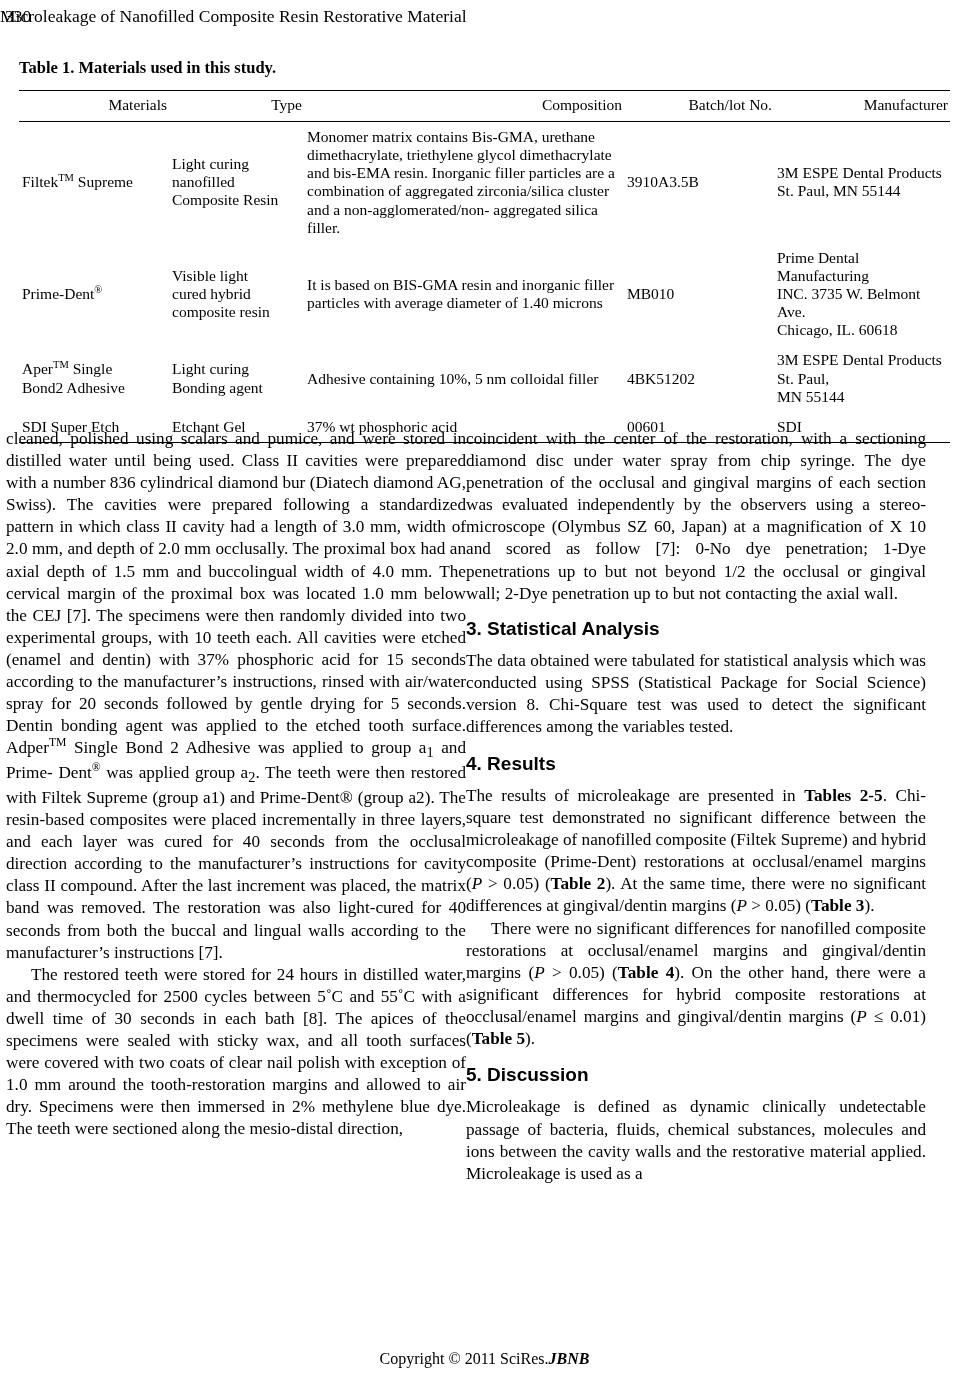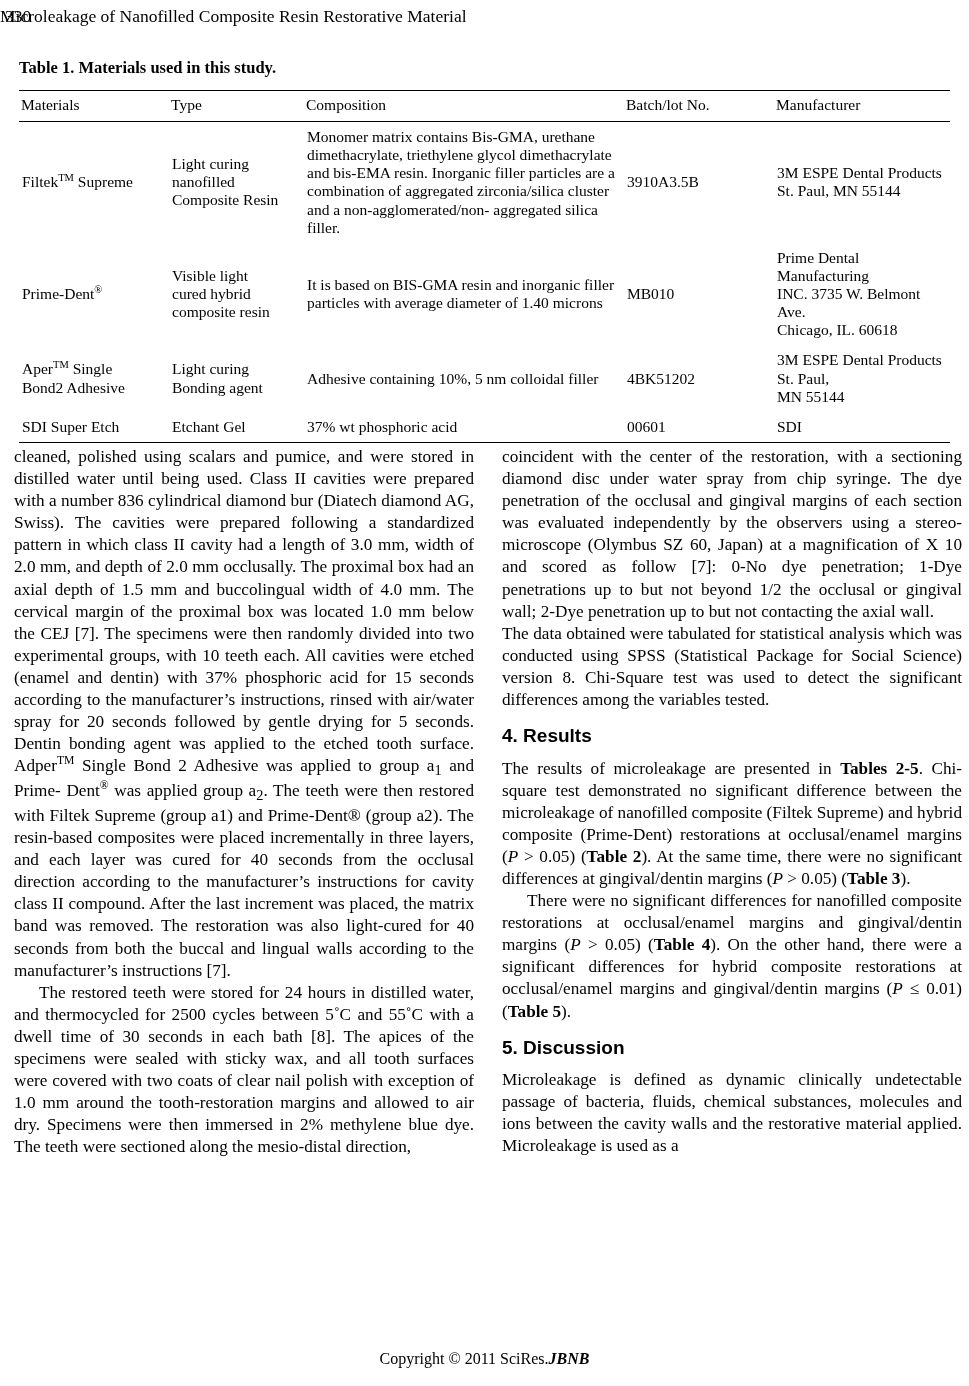--- a/index.html
+++ b/index.html
@@ -60,21 +60,21 @@
     margin-bottom: 12px;
   }
   table.matrix {
     border-collapse: collapse;
     width: 931px;
     table-layout: fixed;
     font-size: 15.5px;
   }
   table.matrix thead th {
     font-weight: normal;
-    text-align: left;
+    text-align: right;
     padding: 5px 2px 7px 2px;
     vertical-align: middle;
   }
   table.matrix thead tr {
     border-top: 1.6px solid #000;
     border-bottom: 1.1px solid #000;
   }
   table.matrix tbody tr:last-child {
     border-bottom: 1.6px solid #000;
     margin-top: 46px;
@@ -88,26 +88,24 @@
   .col-type { width: 135px; }
   .col-comp { width: 320px; }
   .col-lot  { width: 150px; }
   .col-manu { width: 176px; }
   sup { font-size: 0.68em; vertical-align: super; line-height: 0; }
 
   
   .columns {
     position: absolute;
     top: 428px;
-    left: 14px;
+    left: 6px;
     width: 949px;
     height: 880px;
     display: flex;
-    gap: 28px;
-    margin-top: 18px;
   }
   .col {
     width: 460px;
     font-size: 17.2px;
     line-height: 1.285;
     text-align: justify;
     text-justify: inter-word;
   }
   .col p {
     margin: 0;
@@ -207,20 +205,21 @@
   <div class="columns">
 
     <div class="col">
       <p><span>cleaned, polished using scalars and pumice, and were stored in distilled water until being used. Class II cavities were prepared with a number 836 cylindrical diamond bur (Diatech diamond AG, Swiss). The cavities were prepared following a standardized pattern in which class II cavity had a length of 3.0 mm, width of 2.0 mm, and depth of 2.0 mm occlusally. The proximal box had an axial depth of 1.5 mm and buccolingual width of 4.0 mm. The cervical margin of the proximal box was located 1.0 mm below the CEJ [7]. The specimens were then randomly divided into two experimental groups, with 10 teeth each. All cavities were etched (enamel and dentin) with 37% phosphoric acid for 15 seconds according to the manufacturer’s instructions, rinsed with air/water spray for 20 seconds followed by gentle drying for 5 seconds. Dentin bonding agent was applied to the etched tooth surface. Adper</span><sup>TM</sup><span> Single Bond 2 Adhesive was applied to group a</span><sub>1</sub><span> and Prime- Dent</span><sup>®</sup><span> was applied group a</span><sub>2</sub><span>. The teeth were then restored with Filtek Supreme (group a1) and Prime-Dent® (group a2). The resin-based composites were placed incrementally in three layers, and each layer was cured for 40 seconds from the occlusal direction according to the manufacturer’s instructions for cavity class II compound. After the last increment was placed, the matrix band was removed. The restoration was also light-cured for 40 seconds from both the buccal and lingual walls according to the manufacturer’s instructions [7].</span></p>
       <p class="indent">The restored teeth were stored for 24 hours in distilled water, and thermocycled for 2500 cycles between 5˚C and 55˚C with a dwell time of 30 seconds in each bath [8]. The apices of the specimens were sealed with sticky wax, and all tooth surfaces were covered with two coats of clear nail polish with exception of 1.0 mm around the tooth-restoration margins and allowed to air dry. Specimens were then immersed in 2% methylene blue dye. The teeth were sectioned along the mesio-distal direction,</p>
     </div>
 
     <div class="col">
       <p>coincident with the center of the restoration, with a sectioning diamond disc under water spray from chip syringe. The dye penetration of the occlusal and gingival margins of each section was evaluated independently by the observers using a stereo-microscope (Olymbus SZ 60, Japan) at a magnification of X 10 and scored as follow [7]: 0-No dye penetration; 1-Dye penetrations up to but not beyond 1/2 the occlusal or gingival wall; 2-Dye penetration up to but not contacting the axial wall.</p>
 
+      <h2>3. Statistical Analysis</h2>
       <p>The data obtained were tabulated for statistical analysis which was conducted using SPSS (Statistical Package for Social Science) version 8. Chi-Square test was used to detect the significant differences among the variables tested.</p>
 
       <h2 class="tight">4. Results</h2>
       <p><span>The results of microleakage are presented in </span><span class="bold">Tables 2-5</span><span>. Chi-square test demonstrated no significant difference between the microleakage of nanofilled composite (Filtek Supreme) and hybrid composite (Prime-Dent) restorations at occlusal/enamel margins (</span><span class="italic">P</span><span> &gt; 0.05) (</span><span class="bold">Table 2</span><span>). At the same time, there were no significant differences at gingival/dentin margins (</span><span class="italic">P</span><span> &gt; 0.05) (</span><span class="bold">Table 3</span><span>).</span></p>
       <p class="indent"><span>There were no significant differences for nanofilled composite restorations at occlusal/enamel margins and gingival/dentin margins (</span><span class="italic">P</span><span> &gt; 0.05) (</span><span class="bold">Table 4</span><span>). On the other hand, there were a significant differences for hybrid composite restorations at occlusal/enamel margins and gingival/dentin margins (</span><span class="italic">P</span><span> ≤ 0.01) (</span><span class="bold">Table 5</span><span>).</span></p>
 
       <h2 class="tight">5. Discussion</h2>
       <p>Microleakage is defined as dynamic clinically undetectable passage of bacteria, fluids, chemical substances, molecules and ions between the cavity walls and the restorative material applied. Microleakage is used as a</p>
     </div>
   </div>

